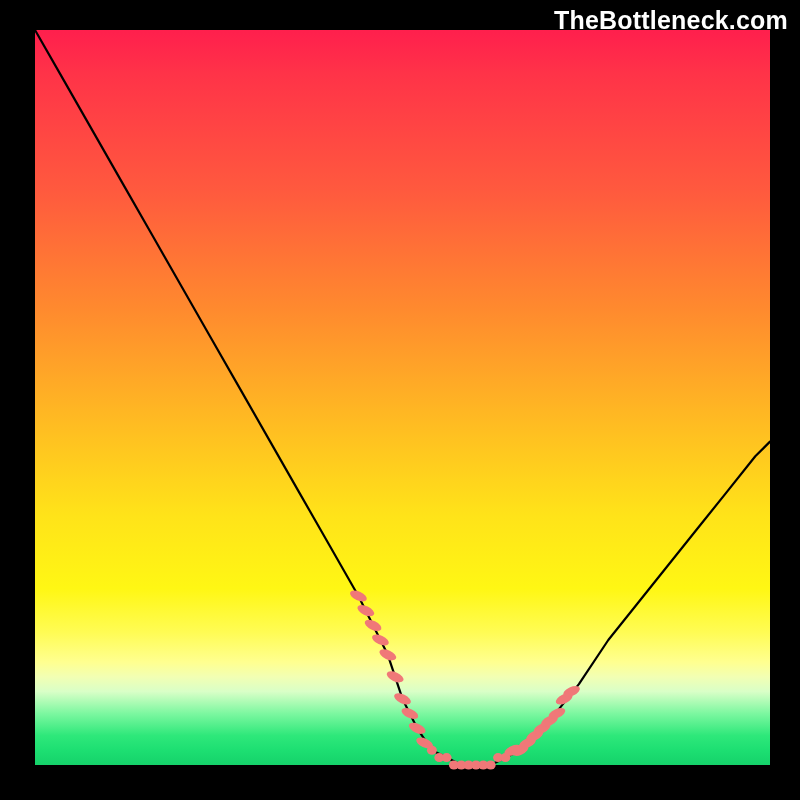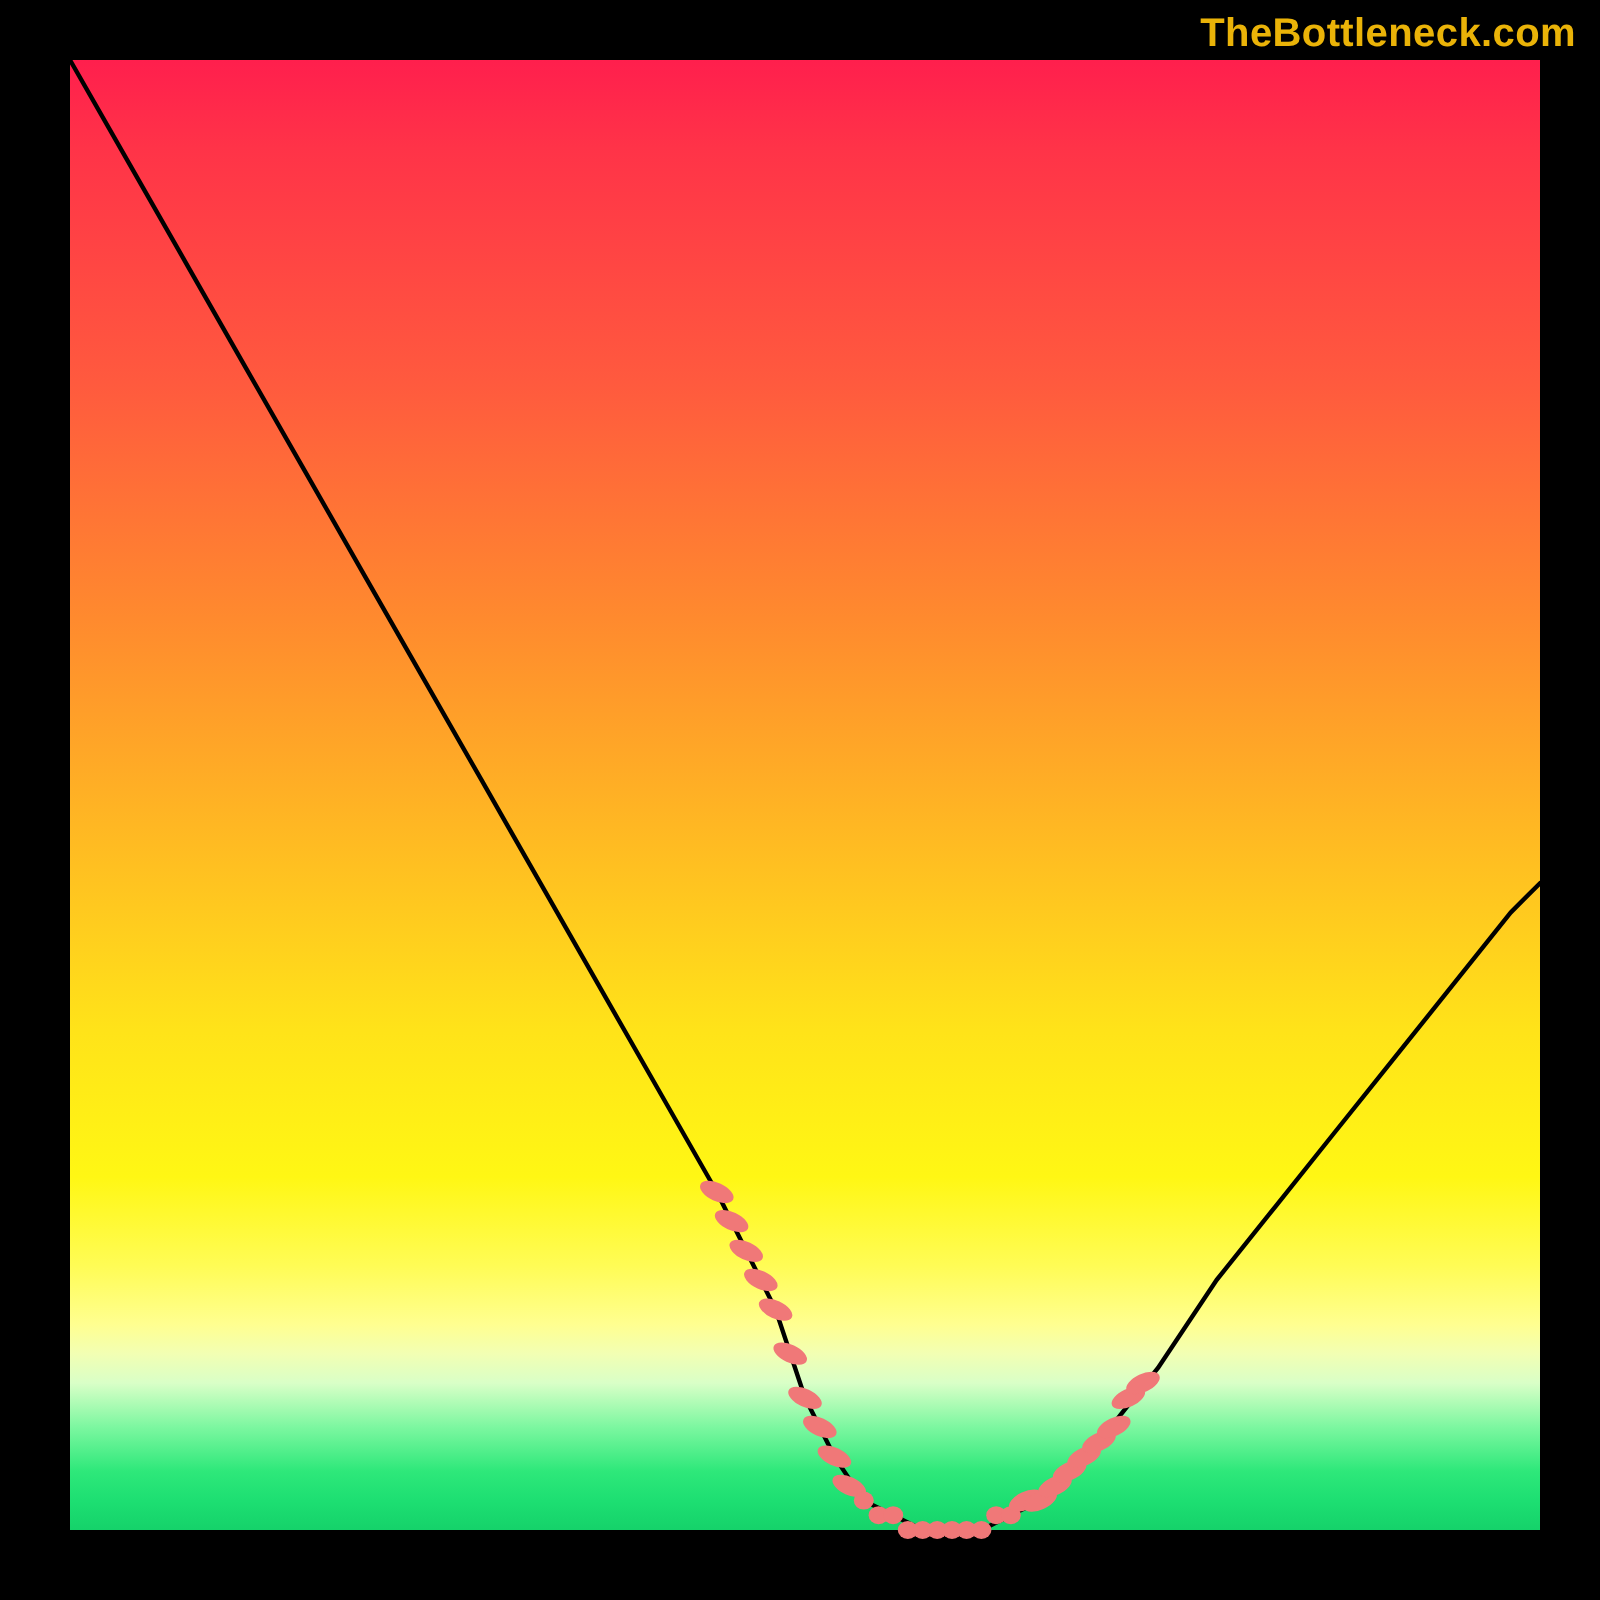--- a/index.html
+++ b/index.html
@@ -40,22 +40,22 @@
       #7cf7a0 93%,
       #2ee87a 96%,
       #1ddf72 98%,
       #15d26a 100%
     );
   }
   .watermark {
     position: absolute;
     top: 6px;
     right: 12px;
-    color: #eab308;
-    font-size: 20px;
+    color: #ffffff;
+    font-size: 25px;
     font-weight: 600;
     letter-spacing: 0.2px;
     user-select: none;
   }
   svg.curve {
     position: absolute;
     inset: 0;
     width: 100%;
     height: 100%;
     overflow: visible;

